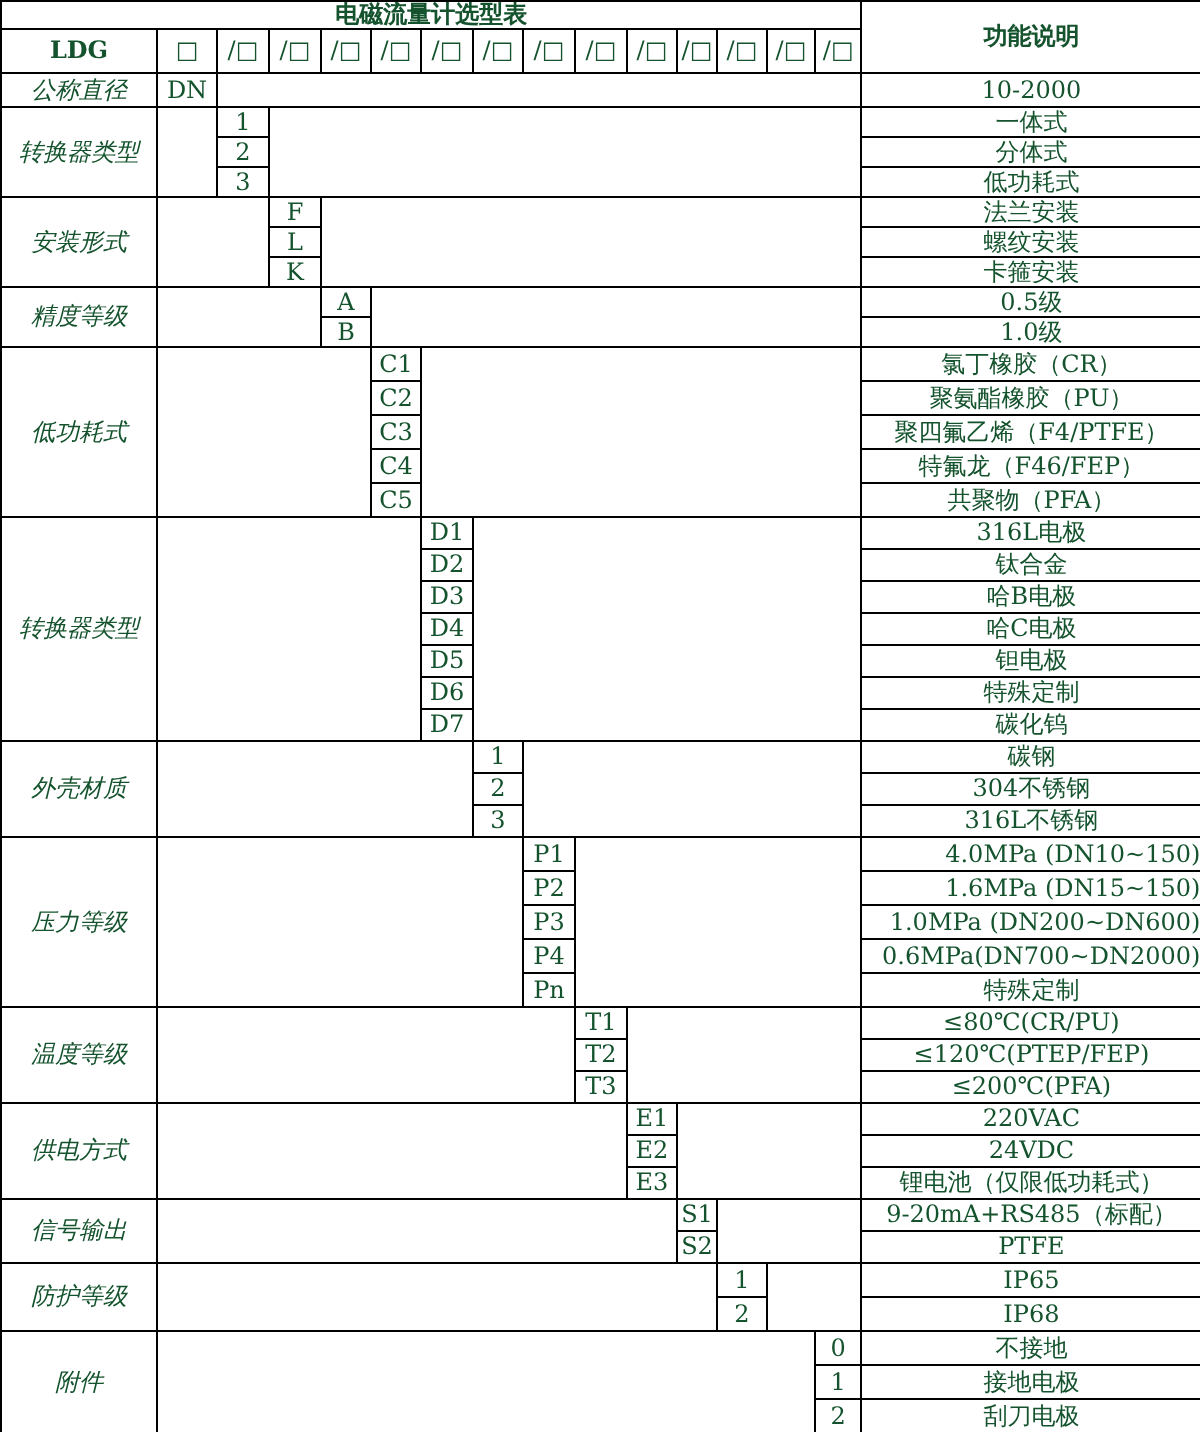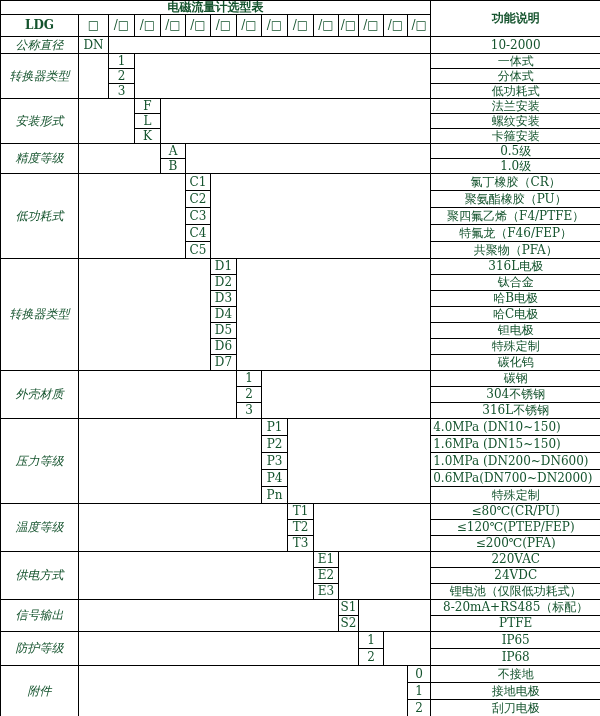--- a/index.html
+++ b/index.html
@@ -22,21 +22,21 @@
     overflow:hidden;
     white-space:nowrap;
   }
   td.title{font-weight:bold;font-size:13px;}
   td.fnhead{font-weight:bold;font-size:13px;}
   td.ldg{text-align:left;padding-left:4px;font-size:12px;font-weight:bold;}
   td.box{font-size:11px;}
   td.code{font-size:11px;}
   td.label{font-size:12px;font-style:italic;}
   td.desc{font-size:12px;margin-top:11px;}
-  td.desc.left{text-align:left;padding-left:2px;}
+  td.desc.left{text-align:right;padding-left:2px;}
   td.blank{background:#fff;}
 </style>
 </head>
 <body>
 
 <table class="sel">
   <colgroup id="cols">
       <col style="width: 78px;">
       <col style="width: 30px;">
       <col style="width: 26px;">
@@ -245,21 +245,21 @@
       </tr>
       <tr style="height: 16px;">
         <td class="code">E3</td>
         <td class="desc">锂电池（仅限低功耗式）</td>
       </tr>
       <tr style="height: 16px;">
         <td class="label" rowspan="2">信号输出</td>
         <td class="blank" rowspan="2" colspan="10"></td>
         <td class="code">S1</td>
         <td class="blank" rowspan="2" colspan="3"></td>
-        <td class="desc">8-20mA+RS485（标配）</td>
+        <td class="desc">9-20mA+RS485（标配）</td>
       </tr>
       <tr style="height: 16px;">
         <td class="code">S2</td>
         <td class="desc">PTFE</td>
       </tr>
       <tr style="height: 17px;">
         <td class="label" rowspan="2">防护等级</td>
         <td class="blank" rowspan="2" colspan="11"></td>
         <td class="code">1</td>
         <td class="blank" rowspan="2" colspan="2"></td>

